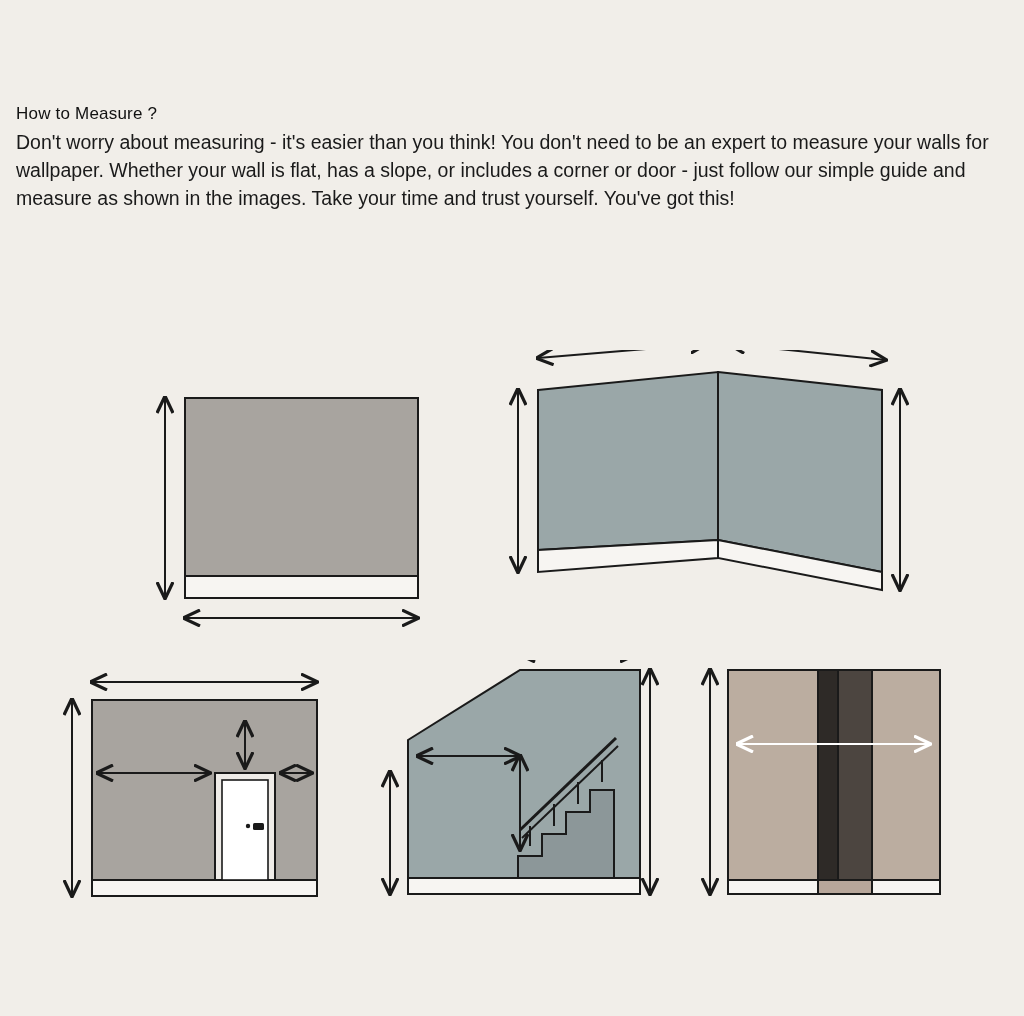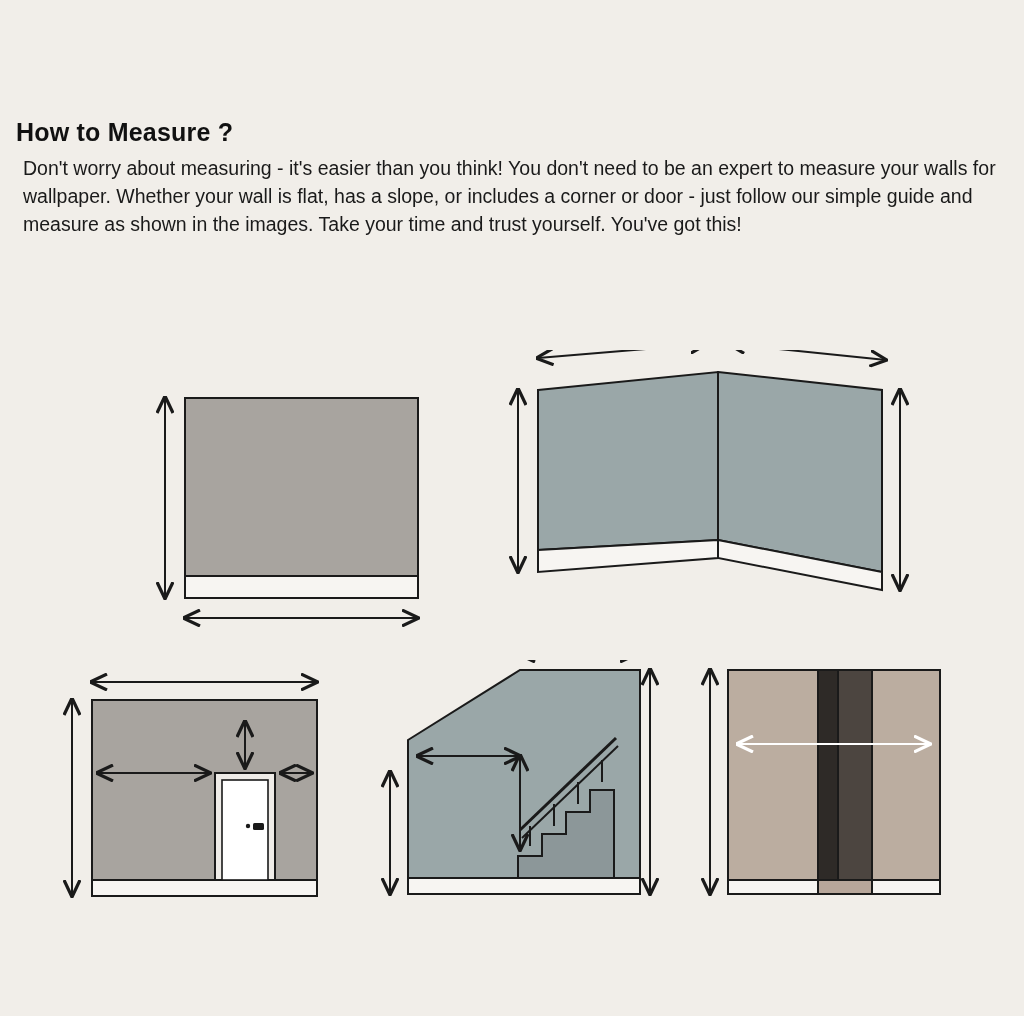--- a/index.html
+++ b/index.html
@@ -19,31 +19,31 @@
     inset: 0;
     background: #f1eee9;
   }
   .text-block {
     position: absolute;
     left: 16px;
     top: 104px;
     width: 990px;
   }
   .heading {
-    font-size: 25px;
-    font-weight: bold;
+    font-size: 17px;
+    font-weight: normal;
     color: #111111;
-    margin: 14px 0 4px 0;
+    margin: 0 0 4px 0;
     letter-spacing: 0.2px;
   }
   .body-copy {
     font-size: 19.5px;
     line-height: 28px;
     color: #1a1a1a;
-    margin: 7px;
+    margin: 0;
     max-width: 985px;
   }
   .diagrams {
     position: absolute;
     left: 0;
     top: 330px;
     width: 1024px;
     height: 600px;
   }
   svg.fig {

